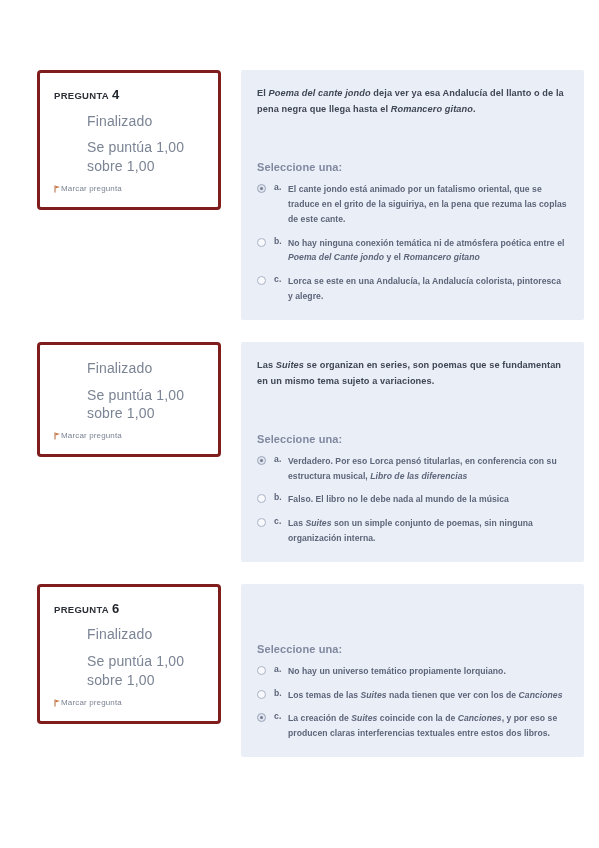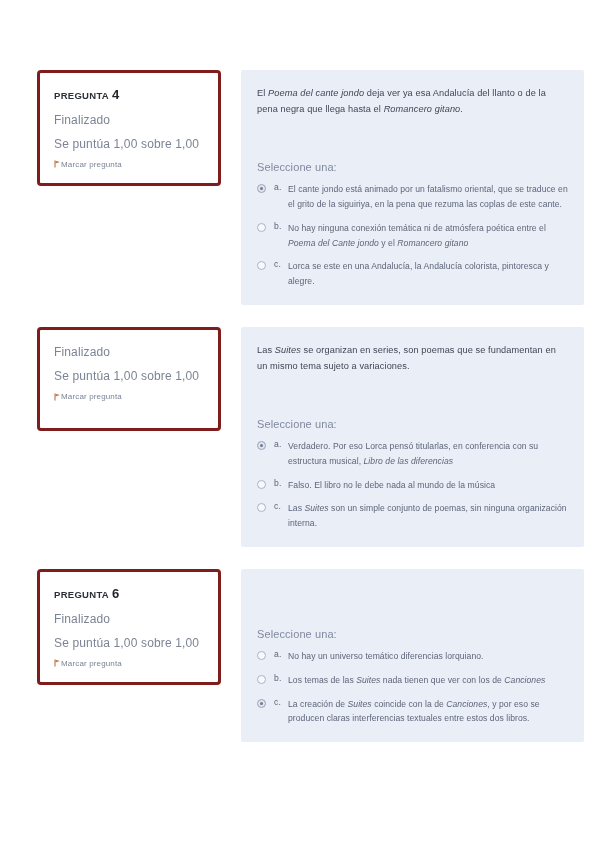--- a/index.html
+++ b/index.html
@@ -38,25 +38,26 @@
     margin-bottom: 9px;
     line-height: 1.2;
   }
   .info-title .qnum {
     font-size: 13px;
     font-weight: bold;
     margin-left: 3px;
     color: #1f232a;
   }
   .info-line {
-    font-size: 12px;
+    font-size: 14px;
     color: #7b8494;
     line-height: 1.35;
     margin-bottom: 8px;
     letter-spacing: 0.15px;
+    margin-left: 33px;
   }
   .flag-row {
     display: flex;
     align-items: center;
     font-size: 8px;
     color: #7b8494;
     letter-spacing: 0.15px;
   }
   .flag-icon {
     display: inline-block;
@@ -65,20 +66,21 @@
     position: relative;
     flex: 0 0 7px;
   }
   .flag-icon svg { display: block; }
   .spacer-gap { flex: 0 0 20px; }
   .content-panel {
     flex: 1 1 auto;
     background: #eaeef7;
     padding: 15px 16px 16px 16px;
     border-radius: 2px;
+    font-weight: bold;
   }
   .q-text {
     font-size: 9.2px;
     line-height: 1.75;
     color: #3f4654;
     margin-bottom: 14px;
     letter-spacing: 0.1px;
   }
   .q-text em { font-style: italic; }
   .select-label {
@@ -227,21 +229,21 @@
             <span>Marcar pregunta</span>
           </div>
         </div>
         <div class="spacer-gap"></div>
         <div class="content-panel">
           <div class="select-label">Seleccione una:</div>
           <div class="options-list">
             <div class="option-row">
               <span class="radio"></span>
               <span class="opt-letter">a.</span>
-              <span class="opt-text">No hay un universo temático diferencias lorquiano.</span>
+              <span class="opt-text">No hay un universo temático propiamente lorquiano.</span>
             </div>
             <div class="option-row">
               <span class="radio"></span>
               <span class="opt-letter">b.</span>
               <span class="opt-text">Los temas de las <em>Suites</em> nada tienen que ver con los de <em>Canciones</em></span>
             </div>
             <div class="option-row">
               <span class="radio checked"></span>
               <span class="opt-letter">c.</span>
               <span class="opt-text">La creación de <em>Suites</em> coincide con la de <em>Canciones</em>, y por eso se producen claras interferencias textuales entre estos dos libros.</span>

